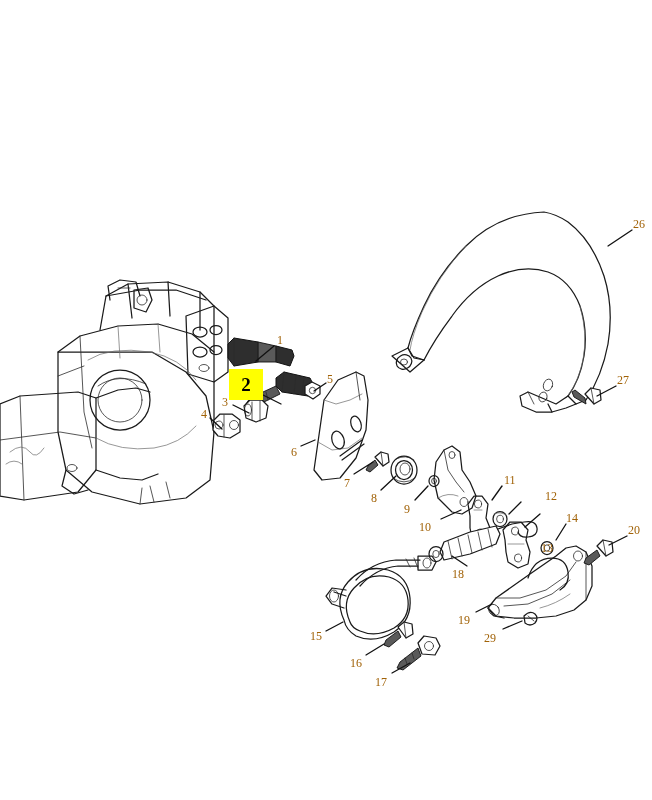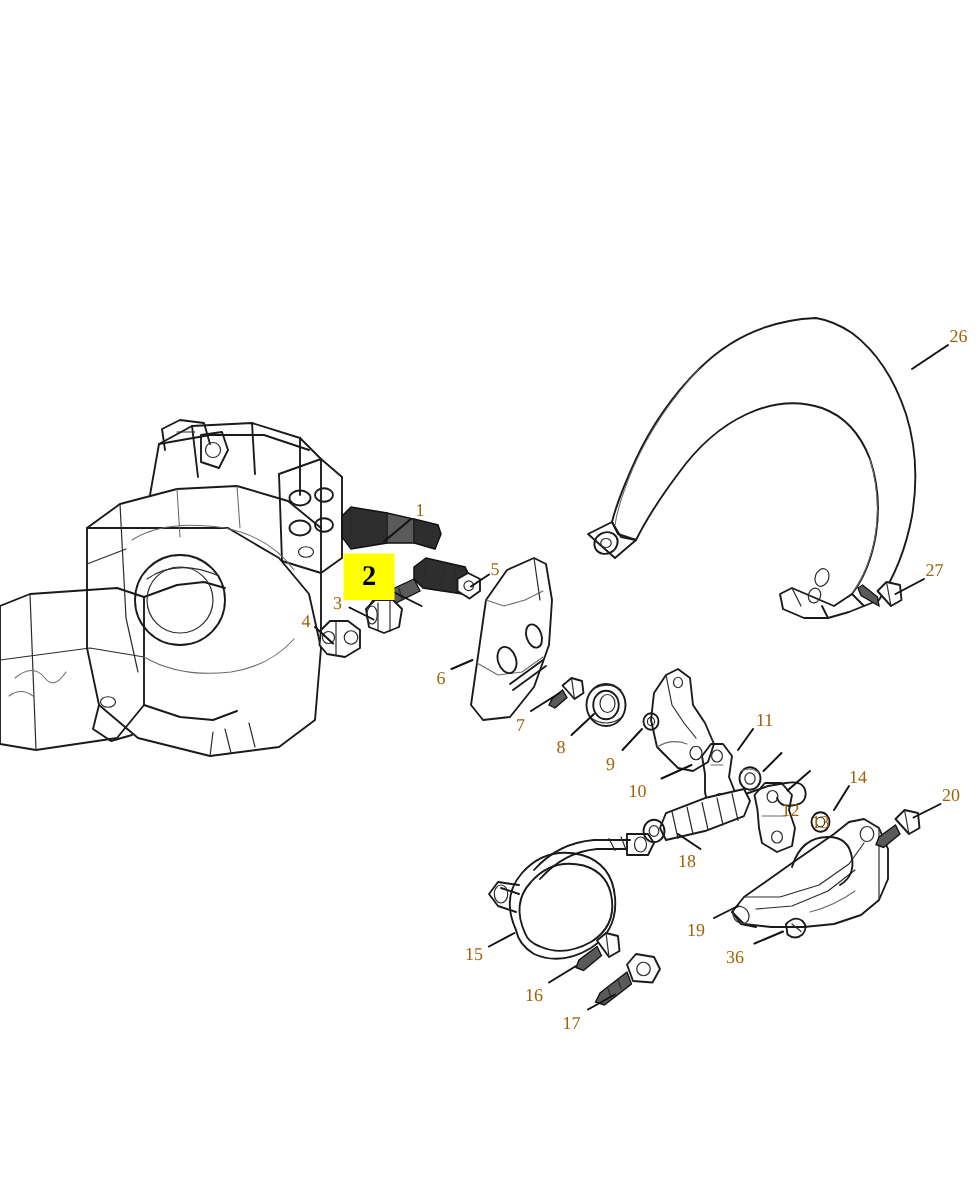--- a/index.html
+++ b/index.html
@@ -373,29 +373,29 @@
       <div class="callout-text" style="left: 277px; top: 334px;">1</div>
       <div class="callout-text" style="left: 222px; top: 396px;">3</div>
       <div class="callout-text" style="left: 201px; top: 408px;">4</div>
       <div class="callout-text" style="left: 327px; top: 373px;">5</div>
       <div class="callout-text" style="left: 291px; top: 446px;">6</div>
       <div class="callout-text" style="left: 344px; top: 477px;">7</div>
       <div class="callout-text" style="left: 371px; top: 492px;">8</div>
       <div class="callout-text" style="left: 404px; top: 503px;">9</div>
       <div class="callout-text" style="left: 419px; top: 521px; text-align: center;">10</div>
       <div class="callout-text" style="left: 494px; top: 474px; margin-left: 10px;">11</div>
-      <div class="callout-text" style="left: 521px; top: 490px; margin-top: 44px;">12</div>
+      <div class="callout-text" style="left: 545px; top: 490px;">12</div>
       <div class="callout-text" style="left: 541px; top: 502px; margin-top: 40px;">13</div>
       <div class="callout-text" style="left: 566px; top: 512px;">14</div>
       <div class="callout-text" style="left: 310px; top: 630px;">15</div>
       <div class="callout-text" style="left: 350px; top: 657px;">16</div>
       <div class="callout-text" style="left: 375px; top: 676px;">17</div>
       <div class="callout-text" style="left: 452px; top: 568px;">18</div>
       <div class="callout-text" style="left: 458px; top: 614px;">19</div>
       <div class="callout-text" style="left: 628px; top: 524px;">20</div>
-      <div class="callout-text" style="left: 484px; top: 632px;">36</div>
+      <div class="callout-text" style="left: 484px; top: 632px;">29</div>
       <div class="callout-text" style="left: 633px; top: 218px;">26</div>
       <div class="callout-text" style="left: 617px; top: 374px;">27</div>
     </div>
 
   <div class="callout-hl" id="highlight-box" style="left: 229px; top: 369px; width: 34px; height: 31px; background: rgb(255, 255, 0);">2</div>
 
 </div>
 
 </body></html>

